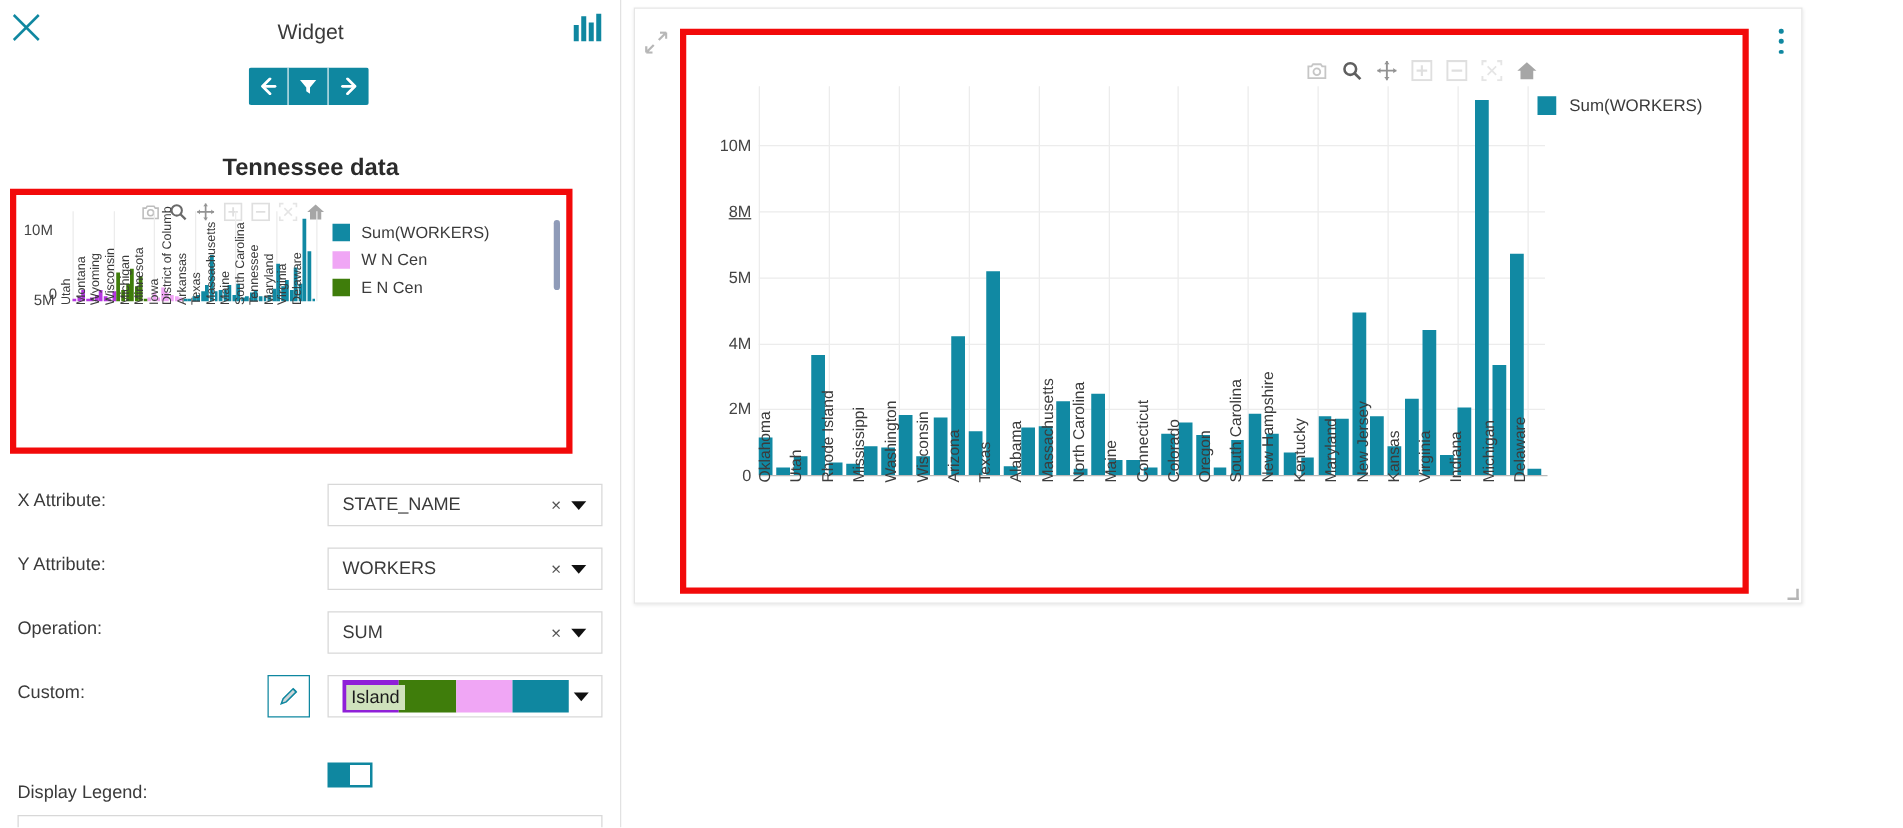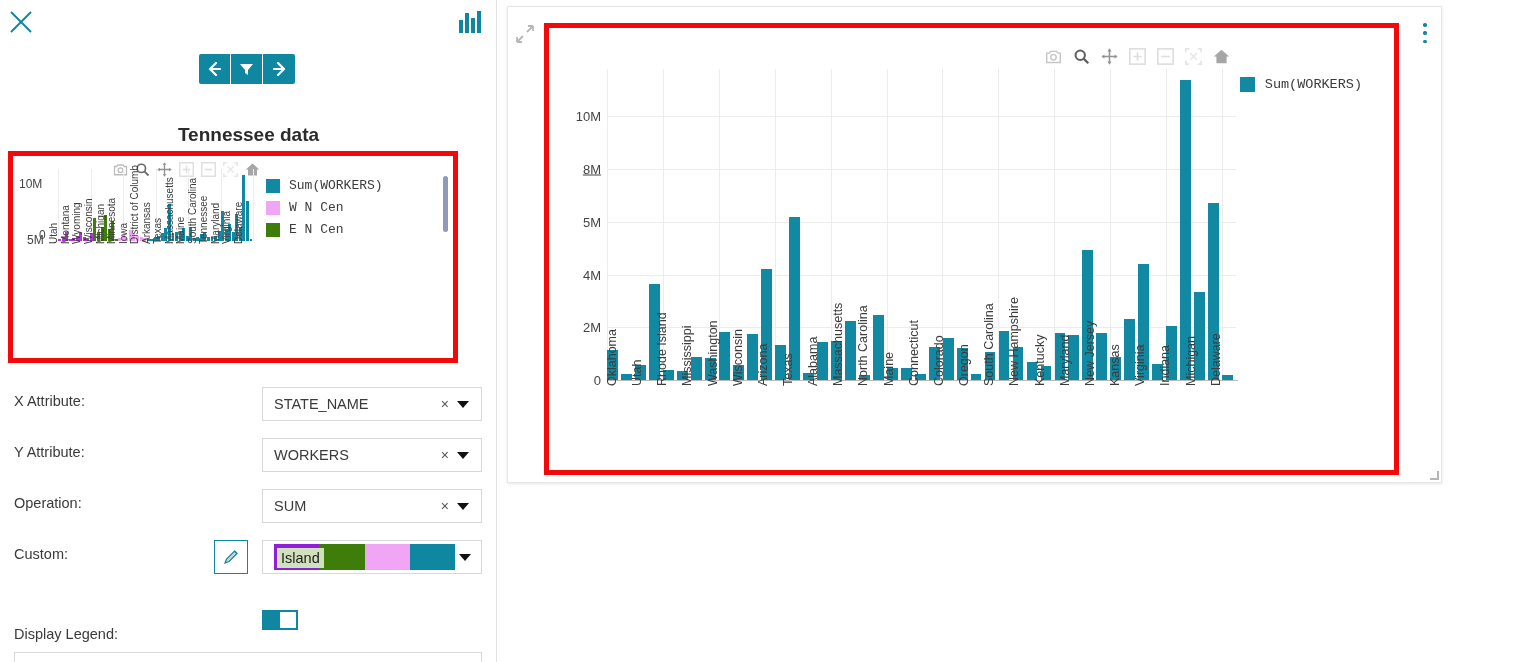--- a/index.html
+++ b/index.html
@@ -80,21 +80,21 @@
   .mini-xlabel {
     position: absolute; top: 0;
     font-size: 10px; color: #3c3c3c; white-space: nowrap;
     writing-mode: vertical-rl; transform: rotate(180deg);
     transform-origin: left top;
   }
 
   #mini-legend { position: absolute; left: 253px; top: 22px; }
   .lg-row { display: flex; align-items: center; margin-bottom: 7px; }
   .lg-swatch { width: 14px; height: 14px; margin-right: 9px; }
-  .lg-text { font-size: 13px; color: #3b3b3b; font-family: Liberation Mono, monospace; }
+  .lg-text { font-size: 13px; color: #3b3b3b; }
   #mini-legend-scroll {
     position: absolute; left: 430px; top: 20px;
     width: 5px; height: 56px; background: #8f9bb8; border-radius: 3px;
   }
 
   
   .form-row { position: absolute; left: 0; width: 497px; height: 34px; }
   .form-label { position: absolute; left: 14px; top: 6px; font-size: 14.5px; color: #3a3a3a; }
   .select-box {
     position: absolute; left: 262px; top: 0;
@@ -210,20 +210,21 @@
 
 <div id="root">
 
   <div id="left-panel">
 
     <div id="panel-header">
       <svg id="close-icon" viewBox="0 0 26 26">
         <line x1="3" y1="3" x2="23" y2="23" stroke="#0f87a0" stroke-width="2"></line>
         <line x1="23" y1="3" x2="3" y2="23" stroke="#0f87a0" stroke-width="2"></line>
       </svg>
+      <div id="panel-title">Widget</div>
       <svg id="chart-type-icon" viewBox="0 0 26 24">
         <rect x="1" y="10" width="4" height="13" fill="#0f87a0"></rect>
         <rect x="7" y="3" width="4" height="20" fill="#0f87a0"></rect>
         <rect x="13" y="8" width="4" height="15" fill="#0f87a0"></rect>
         <rect x="19" y="1" width="4" height="22" fill="#0f87a0"></rect>
       </svg>
     </div>
 
     <div id="nav-buttons">
       <div class="nav-btn">

